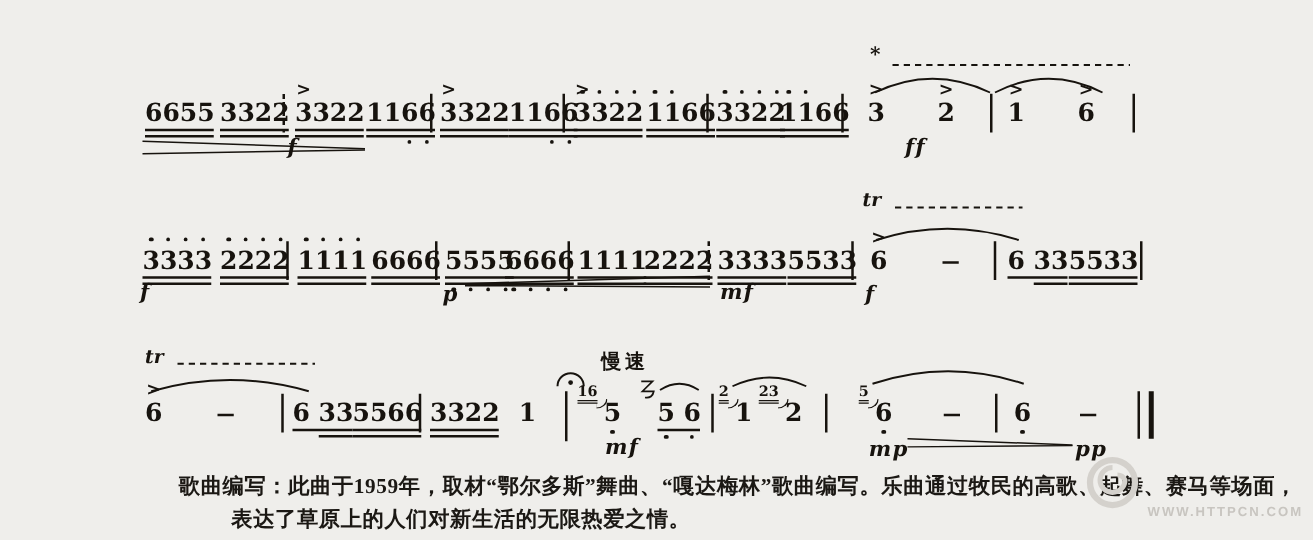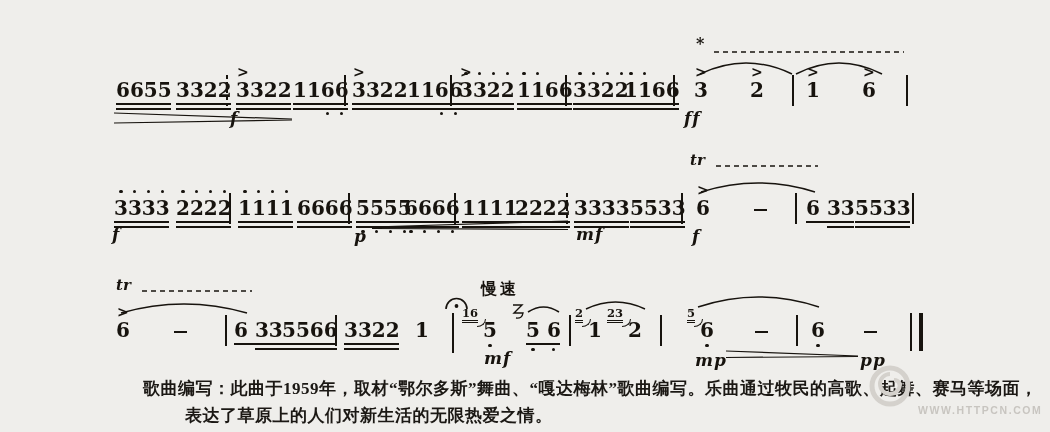--- a/index.html
+++ b/index.html
@@ -124,21 +124,21 @@
     <div class="grp" style="left: 588px; top: 318px;"><span class="digits"><span class="dg">1</span></span><span class="grace" style="left: -13px;">2<i class="gtail"></i></span></div>
     <div class="grp" style="left: 628px; top: 318px;"><span class="digits"><span class="dg">2</span></span><span class="grace" style="left: -21px;">23<i class="gtail"></i></span></div>
     <div class="bar" style="left: 660px; top: 315px;"></div>
     <div class="grp" style="left: 700px; top: 318px;"><span class="digits"><span class="dg">6<i class="dot lo" style="top: 26px;"></i></span></span><span class="grace" style="left: -13px;">5<i class="gtail"></i></span></div>
     <div class="cdash" style="left: 755px; top: 331px;"></div>
     <div class="bar" style="left: 796px; top: 315px;"></div>
     <div class="grp" style="left: 811px; top: 318px;"><span class="digits"><span class="dg">6<i class="dot lo" style="top: 26px;"></i></span></span></div>
     <div class="cdash" style="left: 864px; top: 331px;"></div>
     <div class="bar final" style="left: 910px; top: 313px;"></div>
     <div class="dyn" style="left: 230px; top: 108px;">f</div>
-    <div class="dyn" style="left: 684px; top: 108px;">ff</div>
+    <div class="dyn" style="left: 724px; top: 108px;">ff</div>
     <div class="ast" style="left: 696px; top: 34px;">*</div>
     <div class="dyn" style="left: 112px; top: 224px;">f</div>
     <div class="dyn" style="left: 354px; top: 226px;">p</div>
     <div class="dyn" style="left: 576px; top: 224px;">mf</div>
     <div class="tr" style="left: 690px; top: 151px;">tr</div>
     <div class="dyn" style="left: 692px; top: 226px;">f</div>
     <div class="tr" style="left: 116px; top: 276px;">tr</div>
     <div class="tempo" style="left: 481px; top: 279px;">慢速</div>
     <div class="dyn" style="left: 484px; top: 348px;">mf</div>
     <div class="dyn" style="left: 695px; top: 350px;">mp</div>

